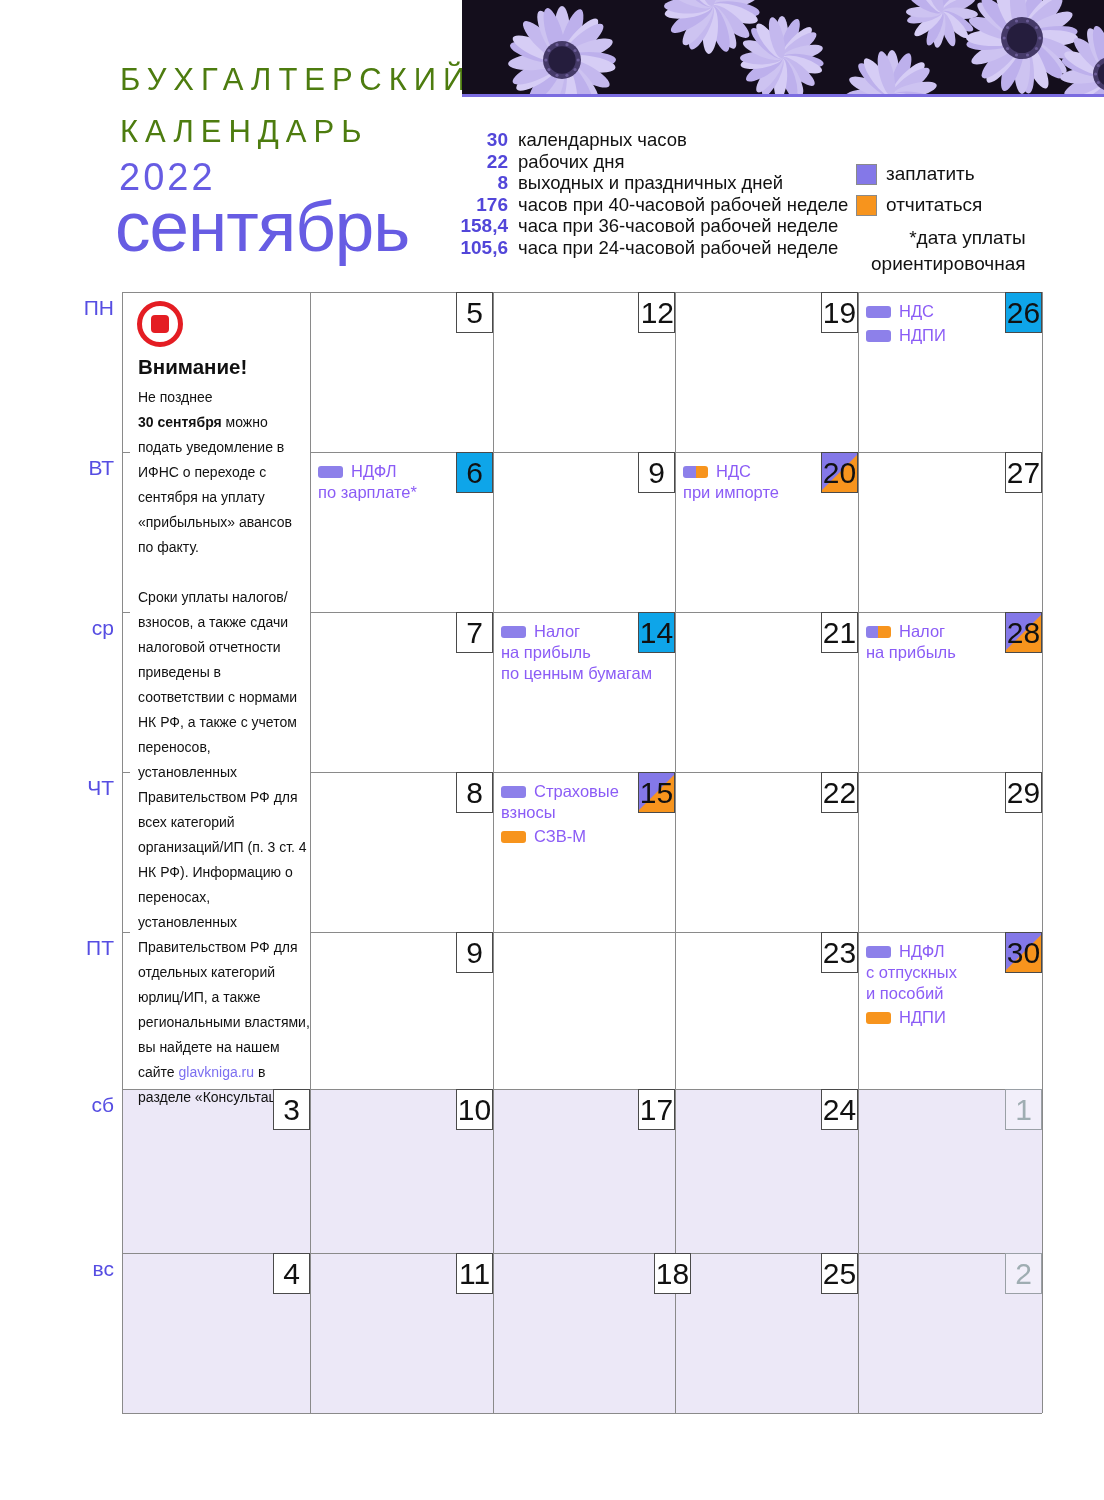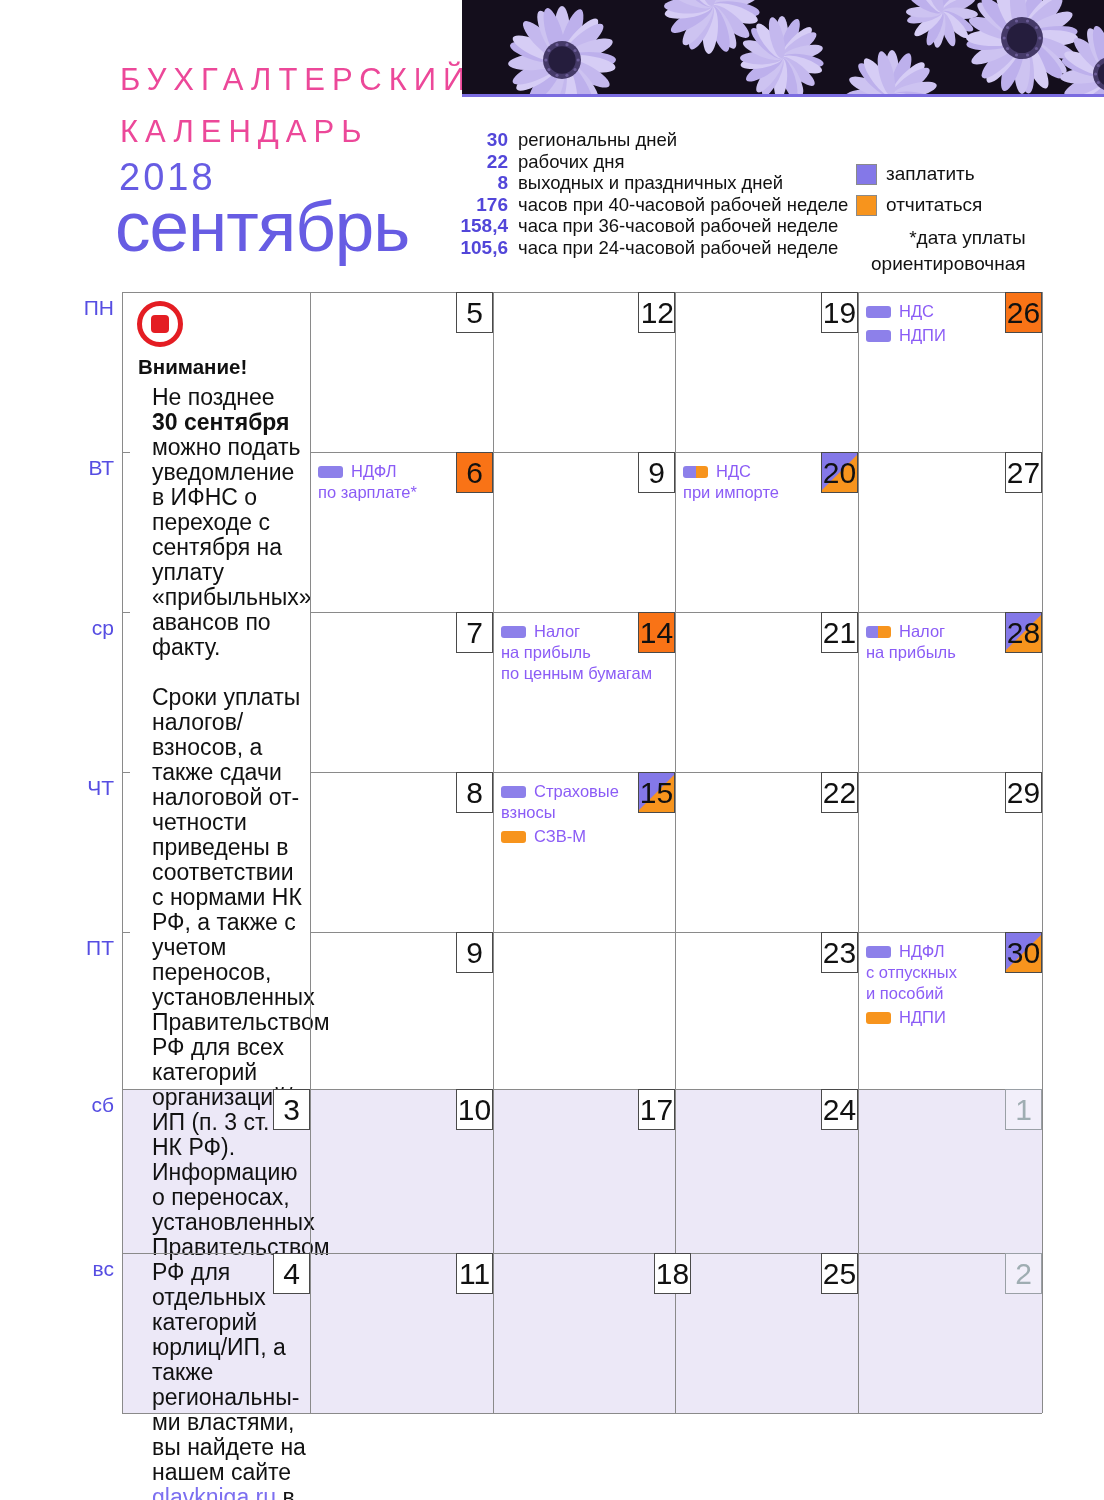--- a/index.html
+++ b/index.html
@@ -1,20 +1,20 @@
 <!DOCTYPE html>
 <html><head>
 <meta charset="utf-8">
 <style>
   html,body{margin:0;padding:0;background:#ffffff;}
   .page{position:relative;width:1104px;height:1500px;background:#fff;overflow:hidden;
         font-family:"Liberation Sans","DejaVu Sans",sans-serif;}
 
   
-  .title-line{position:absolute;left:120px;color:#ec4899;font-size:31px;letter-spacing:7px;white-space:nowrap;}
+  .title-line{position:absolute;left:120px;color:#4d7c0f;font-size:31px;letter-spacing:7px;white-space:nowrap;}
   .title-year{position:absolute;left:119px;top:156px;color:#675ce3;font-size:38px;letter-spacing:3px;}
   .title-month{position:absolute;left:115px;top:186px;color:#675ce3;font-size:71px;letter-spacing:-1px;}
 
   .banner{position:absolute;left:462px;top:0;width:642px;height:97px;}
 
   
   .stats{position:absolute;left:428px;top:129px;}
   .stat-row{display:flex;height:21.6px;align-items:baseline;}
   .stat-value{width:80px;text-align:right;font-weight:bold;color:#5246d9;font-size:19px;}
   .stat-label{margin-left:10px;color:#111;font-size:18.5px;white-space:nowrap;}
@@ -29,51 +29,51 @@
   .legend-note .star{display:inline-block;width:15px;}
 
   
   .grid{position:absolute;left:122px;top:292px;width:920px;height:1121px;}
   .weekend-bg{position:absolute;background:#ece8f7;}
   .gl{position:absolute;background:#8a8a8a;}
   .day-label{position:absolute;left:50px;width:64px;text-align:right;font-size:21px;color:#564de2;}
 
   .badge{position:absolute;box-sizing:border-box;width:37px;height:41px;border:1px solid #4a4a4a;
          background:#fff;color:#111;font-size:30px;line-height:39px;text-align:center;}
-  .badge.pay{background:#f97316;}
+  .badge.pay{background:#0ea5e9;}
   .badge.pay-report{background:linear-gradient(135deg,#8478e8 49.5%,#f7941d 50.5%);}
   .badge.muted{background:#f2effa;border-color:#9aa0a6;color:#9fadb2;}
 
   .events{position:absolute;font-size:16.5px;line-height:21px;color:#8b5cf6;}
   .event{white-space:pre-line;margin-bottom:3px;}
   .marker{display:inline-block;width:25px;height:12px;border-radius:3px;margin-right:8px;
           vertical-align:-1px;}
   .marker.pay{background:#8d80ea;}
   .marker.report{background:#f7941d;}
   .marker.pay-report{background:linear-gradient(90deg,#8d80ea 50%,#f7941d 50%);}
 
   
   .note-area{position:absolute;left:1px;top:1px;width:186px;height:794px;background:#fff;}
   .att-icon{position:absolute;left:14px;top:8px;width:46px;height:46px;border:5px solid #e41d23;
             border-radius:50%;box-sizing:border-box;}
   .att-icon .sq{position:absolute;left:9px;top:9px;width:18px;height:18px;background:#e41d23;border-radius:4px;}
   .note-text{position:absolute;left:15px;top:62px;width:173px;color:#111;}
   .note-heading{font-size:20.5px;font-weight:bold;margin-bottom:6px;}
-  .note-p{font-size:23px;line-height:25px;white-space:pre-line;hyphens:manual;margin-left:14px;}
+  .note-p{font-size:14px;line-height:25px;white-space:pre-line;hyphens:manual;}
   .note-p + .note-p{margin-top:25px;}
   .note-link{color:#7c6ff0;text-decoration:none;cursor:pointer;}
 </style>
 </head>
 <body>
 
 <div class="page">
 
   <div class="title-line" style="top:62px">БУХГАЛТЕРСКИЙ</div>
   <div class="title-line" style="top:114px">КАЛЕНДАРЬ</div>
-  <div class="title-year">2018</div>
+  <div class="title-year">2022</div>
   <div class="title-month">сентябрь</div>
 
   <div class="banner">
     <svg id="banner-svg" width="642" height="97" viewBox="0 0 642 97">
       <rect x="0" y="0" width="642" height="97" fill="#140e1c"></rect>
       <g id="flowers">
           <ellipse cx="250" cy="-18" rx="7.5" ry="24" fill="#cdc3f1" transform="rotate(0 250 6)"></ellipse>
           <ellipse cx="250" cy="-18" rx="7.5" ry="24" fill="#bdb0ec" transform="rotate(22 250 6)"></ellipse>
           <ellipse cx="250" cy="-18" rx="7.5" ry="24" fill="#d6cdf5" transform="rotate(44 250 6)"></ellipse>
           <ellipse cx="250" cy="-18" rx="7.5" ry="24" fill="#c4b8ee" transform="rotate(54 250 6)"></ellipse>
@@ -254,21 +254,21 @@
           <circle cx="652.465295568718" cy="60.257233339535034" r="1.6" fill="#6b5c97"></circle>
           <circle cx="659.6902955687179" cy="65.50650310437376" r="1.6" fill="#6b5c97"></circle>
         </g>
       <rect x="0" y="94" width="642" height="3" fill="#7b6ce0"></rect>
     </svg>
   </div>
 
   <div class="stats" id="stats">
       <div class="stat-row">
         <span class="stat-value">30</span>
-        <span class="stat-label">региональны дней</span>
+        <span class="stat-label">календарных часов</span>
       </div>
       <div class="stat-row">
         <span class="stat-value">22</span>
         <span class="stat-label">рабочих дня</span>
       </div>
       <div class="stat-row">
         <span class="stat-value">8</span>
         <span class="stat-label">выходных и праздничных дней</span>
       </div>
       <div class="stat-row">

